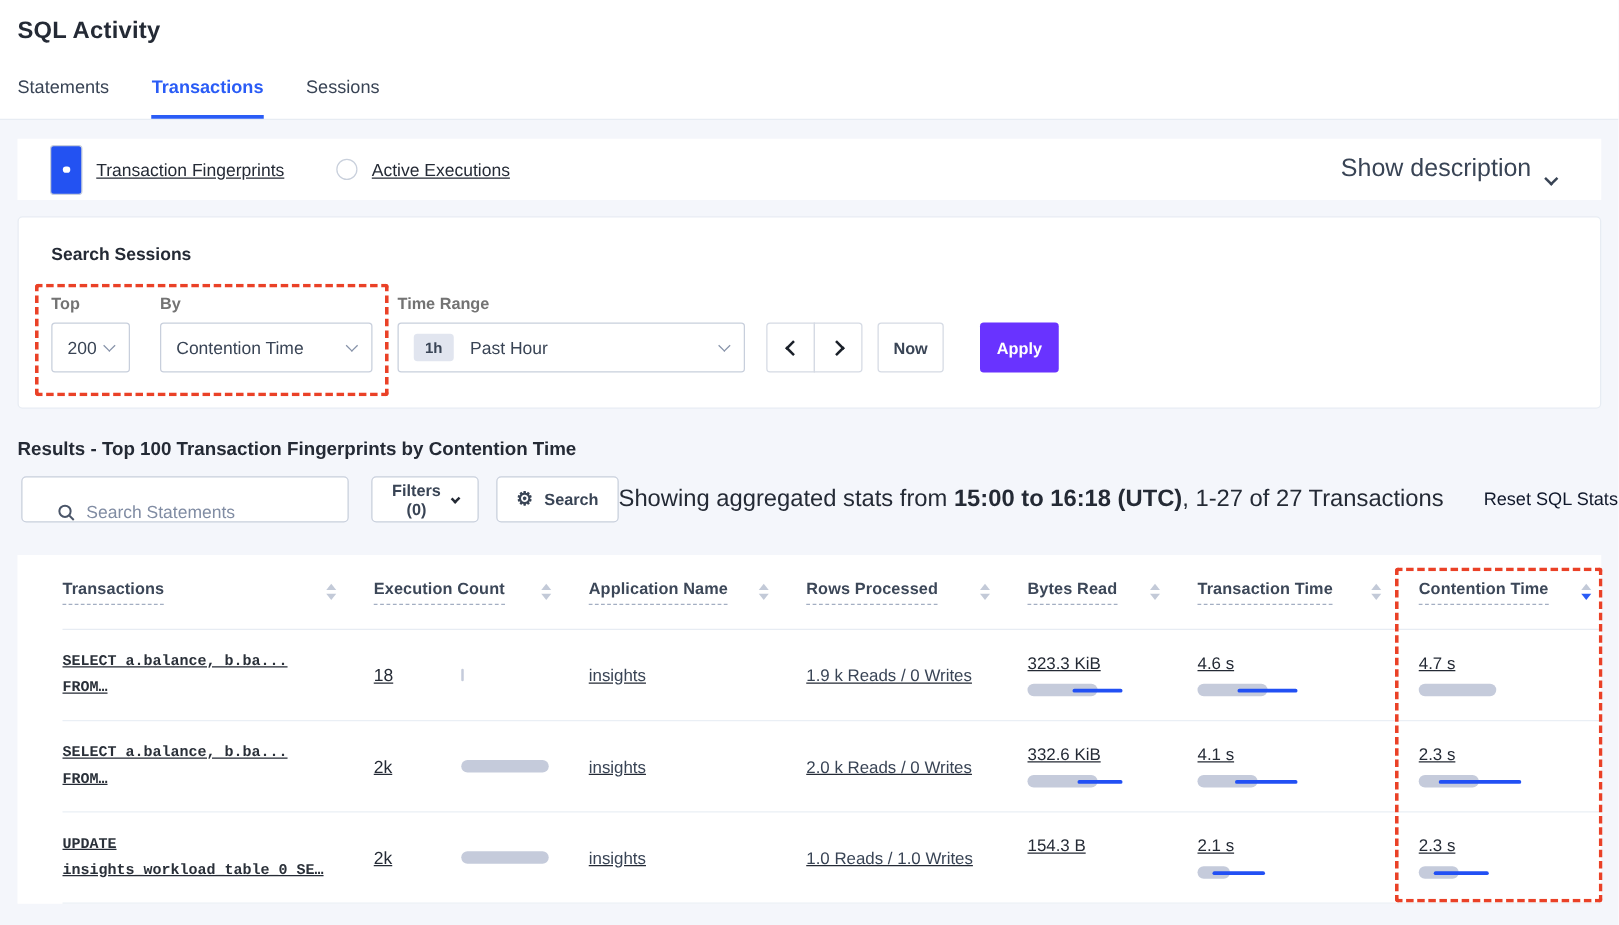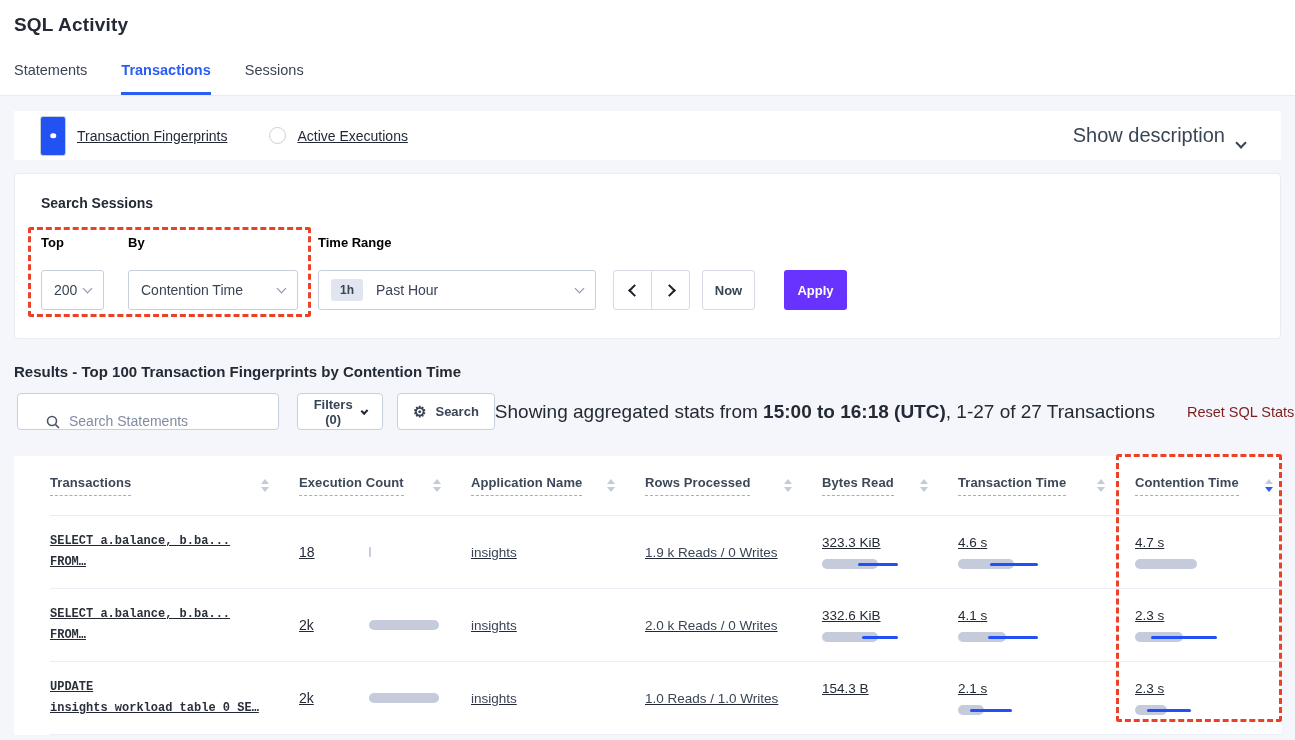--- a/index.html
+++ b/index.html
@@ -27,21 +27,21 @@
   .chev.dark { border-color: #394455; width: 8px; height: 8px; border-width: 2px; }
   .arrow { display: inline-block; width: 9px; height: 9px; border-top: 2.5px solid #1A2029; border-left: 2.5px solid #1A2029; }
   .arrow.left { transform: rotate(-45deg); margin-left: 3px; }
   .arrow.right { transform: rotate(135deg); margin-right: 3px; }
 
   
   .criteria-card { margin: 13px 14px 0; background: #fff; border: 1px solid #E7ECF3; border-radius: 4px; padding: 21px 26px 28px; }
   .criteria-title { font-size: 14px; font-weight: 700; margin-bottom: 24px; }
   .fields { display: flex; align-items: flex-end; }
   .field { display: flex; flex-direction: column; }
-  .field > label { font-size: 13px; font-weight: 700; color: #000000; margin-bottom: 20px; }
+  .field > label { font-size: 13px; font-weight: 700; color: #737373; margin-bottom: 8px; }
   .sel { height: 40px; border: 1px solid #C8CFDC; border-radius: 3px; background: #fff; display: flex; align-items: center; justify-content: space-between; padding: 0 12px; font-size: 14px; color: #394455; cursor: pointer; }
   .sel-top { width: 63px; margin-right: 24px; }
   .sel-by { width: 170px; margin-right: 20px; }
   .sel-time { width: 278px; margin-right: 17px; justify-content: flex-start; }
   .time-badge { background: #E1E5EF; border-radius: 3px; font-size: 12px; font-weight: 700; color: #394455; padding: 4px 9px; margin-right: 13px; text-align: right; }
   .sel-time .chev { margin-left: auto; }
   .btn-group { display: flex; }
   .nav-btn { width: 39px; height: 40px; background: #fff; border: 1px solid #D5DAE4; display: flex; align-items: center; justify-content: center; cursor: pointer; }
   .nav-btn.prev { border-radius: 3px 0 0 3px; }
   .nav-btn.next { border-radius: 0 3px 3px 0; margin-left: -1px; }
@@ -54,21 +54,21 @@
   .search-box { width: 281px; height: 37px; background: #fff; border: 1px solid #C8CFDC; border-radius: 4px; display: flex; align-items: flex-end; padding: 0 28px; gap: 9px; }
   .search-box input { border: none; outline: none; flex: 1; font-size: 14px; color: #394455; font-family: inherit; background: transparent; }
   .search-box input::placeholder { color: #808CA3; }
   .tool-btn { margin-left: 18px; height: 37px; background: #fff; border: 1px solid #C8CFDC; border-radius: 4px; display: flex; align-items: center; gap: 9px; padding: 0 15px; font-size: 13px; font-weight: 600; color: #394455; cursor: pointer; font-family: inherit; }
   .tool-btn .chev { border-color: #242A35; width: 6px; height: 6px; border-width: 2px; margin-top: -2px; }
   .tool-btn.columns { margin-left: 14px; }
   .gear { font-size: 15px; color: #394455; line-height: 1; }
   .stats { margin-left: auto; font-size: 19px; color: #242A35; white-space: nowrap; }
   .stats b { font-weight: 700; }
   .vdivider { width: 1px; height: 30px; background: #D6DBE5; margin: 0 15px 0 17px; }
-  .reset-link { font-size: 14.5px; color: #7f1d1d; cursor: pointer; text-decoration: none; white-space: nowrap; }
+  .reset-link { font-size: 14.5px; color: #0f172a; cursor: pointer; text-decoration: none; white-space: nowrap; }
 
   
   .table { margin: 26px 14px 0; background: #fff; padding-left: 36px; }
   .grid-row { display: grid; grid-template-columns: 249px 172px 174px 177px 136px 177px 1fr; align-items: center; }
   .thead { height: 60px; border-bottom: 1px solid #E7ECF3; }
   .th { display: flex; justify-content: space-between; align-items: center; padding-right: 30px; }
   .th:last-child { padding-right: 8px; }
   .th-label { font-size: 13px; font-weight: 700; color: #3C4758; border-bottom: 1px dashed #A3AEC2; padding-bottom: 5px; letter-spacing: .1px; cursor: pointer; }
   .sort { display: flex; flex-direction: column; gap: 2.5px; cursor: pointer; }
   .tri-up { width: 0; height: 0; border-left: 4px solid transparent; border-right: 4px solid transparent; border-bottom: 5px solid #C3CAD8; }

